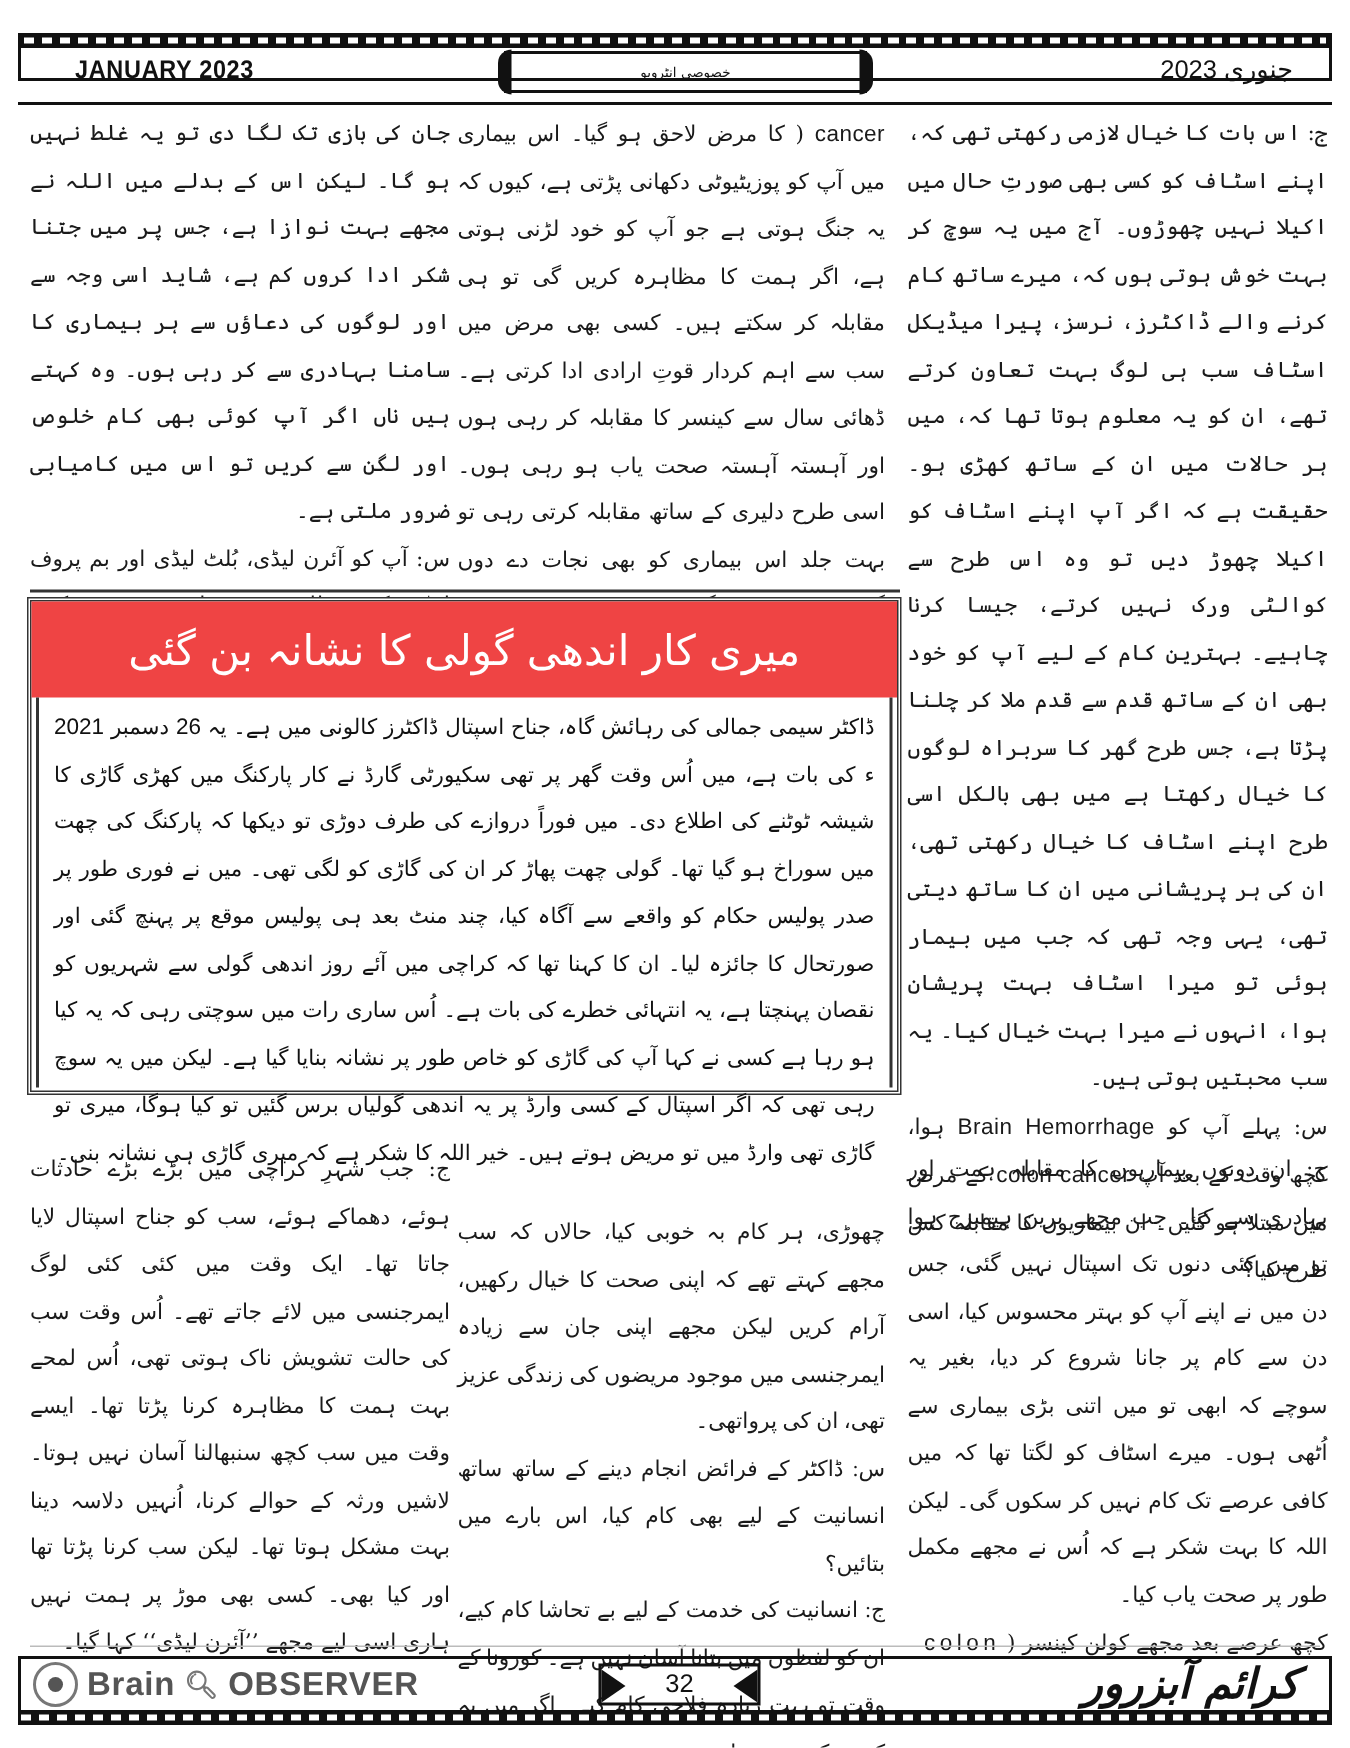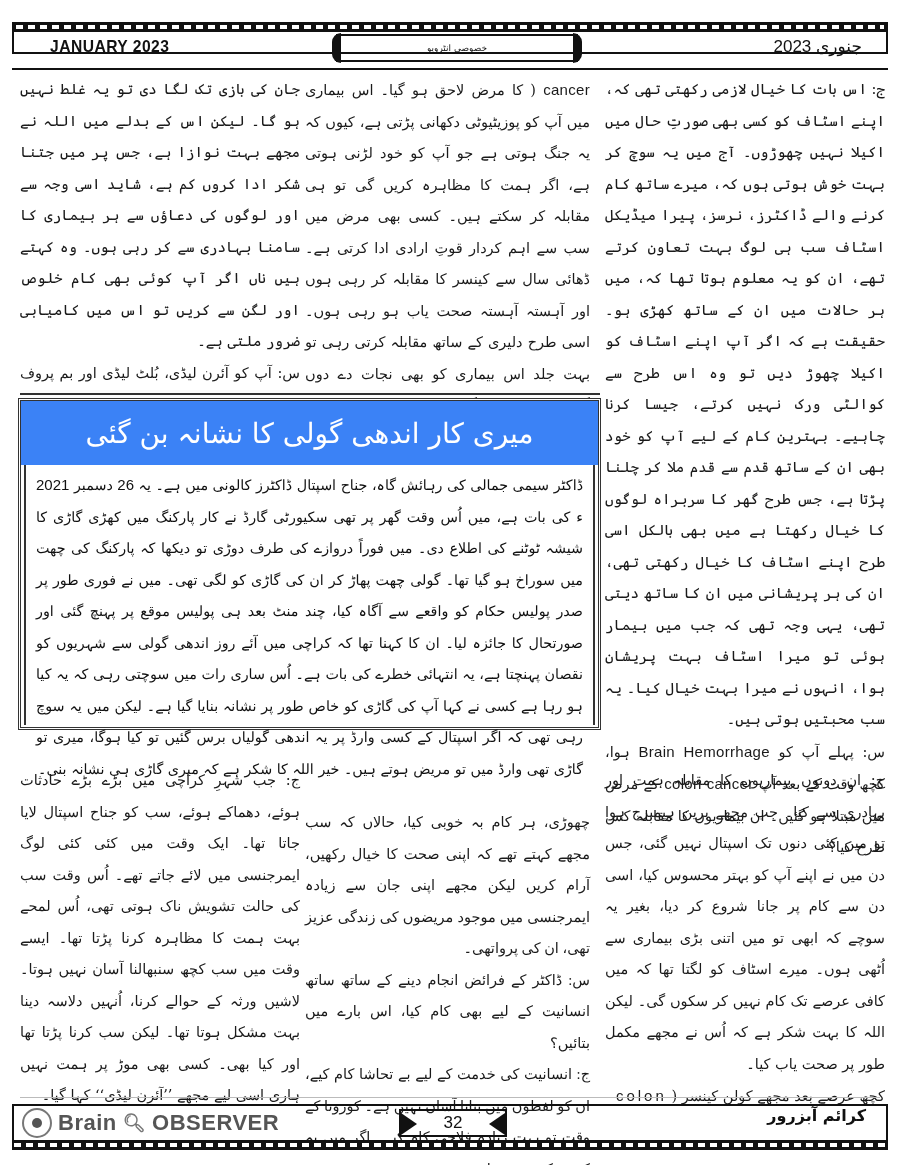--- a/index.html
+++ b/index.html
@@ -58,21 +58,21 @@
 
   .col-rule { position: absolute; height: 2px; background: #333; }
   .col-rule.thin { height: 1px; background: #bbb; }
 
   
   .box {
     position: absolute; left: 18px; top: 398px; width: 583px; height: 332px;
     border: 3px double #333; background: #fff;
   }
   .box-title {
-    height: 64px; background: #3b82f6; color: #fff; direction: rtl;
+    height: 64px; background: #ef4444; color: #fff; direction: rtl;
     display: flex; align-items: center; justify-content: center;
     font-family: "DejaVu Serif", serif; font-size: 28px; font-weight: normal;
   }
   .box-body {
     padding: 4px 10px 0 10px; direction: rtl; text-align: justify; text-align-last: right;
     font-family: "DejaVu Serif", serif; font-size: 14.3px; line-height: 31.5px;
     border-left: 2px solid #333; border-right: 2px solid #333; margin: 0 3px; height: 260px;
   }
   .box-body .num { font-family: "Liberation Sans", sans-serif; font-size: 15px; }
 
@@ -103,21 +103,21 @@
     font-family: "Liberation Sans", sans-serif; font-size: 17px;
   }
   .page-num::before, .page-num::after {
     content: ""; position: absolute; top: 2px; width: 0; height: 0;
     border-top: 11px solid transparent; border-bottom: 11px solid transparent;
   }
   .page-num::before { left: 0; border-left: 16px solid #111; }
   .page-num::after { right: 0; border-right: 16px solid #111; }
   .urdu-logo {
     position: absolute; right: 20px; top: 0; direction: rtl;
-    font-family: "DejaVu Sans", sans-serif; font-weight: bold; font-size: 16px;
+    font-family: "DejaVu Sans", sans-serif; font-weight: bold; font-size: 28px; font-style: italic;
   }
 </style>
 </head>
 <body>
 
 <div class="header">
   <div class="strip"></div>
   <div class="header-row">
     <div class="hdr-date-en">JANUARY 2023</div>
     <div class="hdr-section">خصوصی انٹرویو</div>

